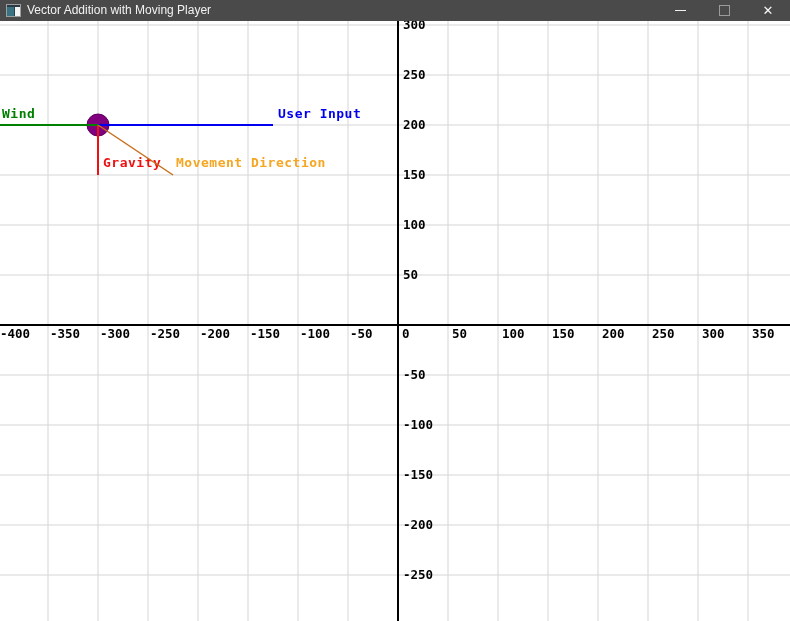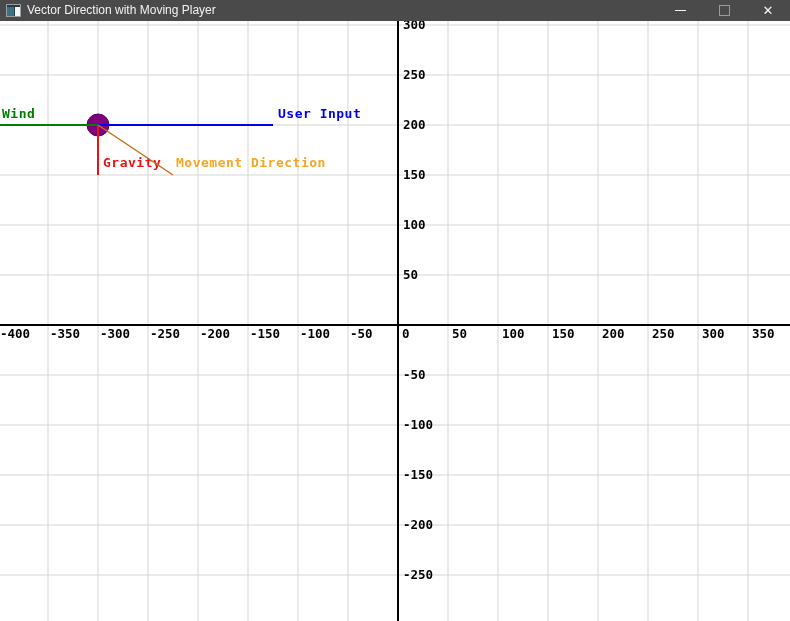--- a/index.html
+++ b/index.html
@@ -40,21 +40,21 @@
 </head>
 <body>
 
 <div id="window">
 
   <div id="titlebar">
     <span class="app-icon">
       <span class="pane-top"></span>
       <span class="pane-left"></span>
     </span>
-    <span id="window-title">Vector Direction with Moving Player</span>
+    <span id="window-title">Vector Addition with Moving Player</span>
     <div id="window-controls">
       <div class="win-btn">
         <span class="dash"></span>
       </div>
       <div class="win-btn">
         <span class="boxglyph"></span>
       </div>
       <div class="win-btn">
         <span class="xglyph">✕</span>
       </div>

